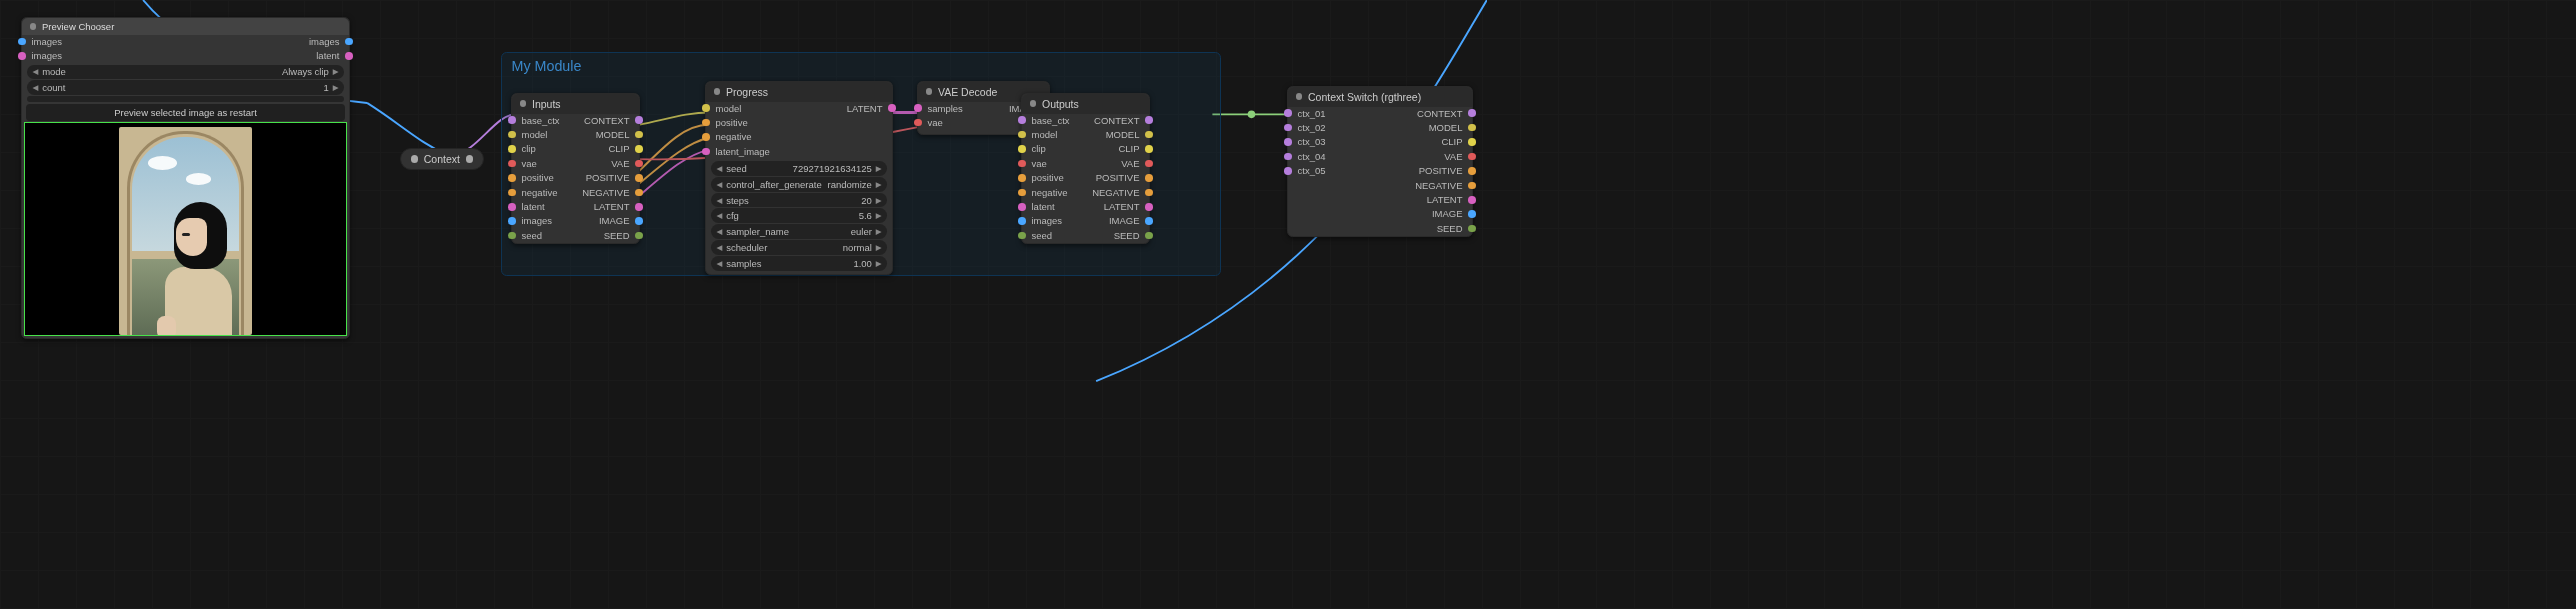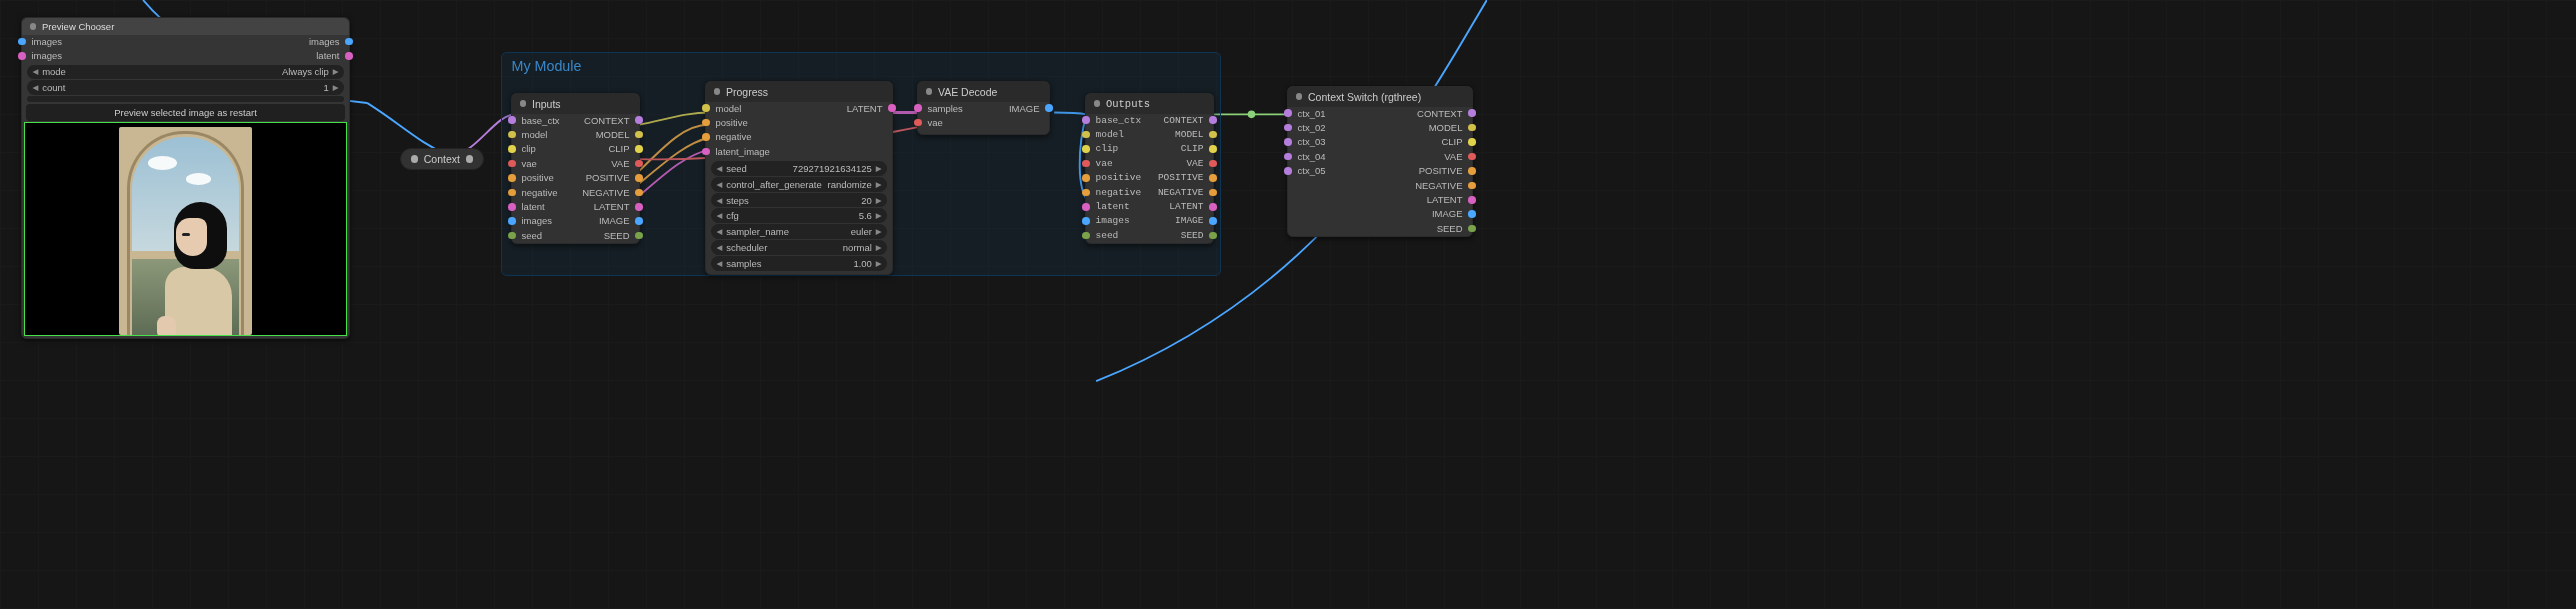--- a/index.html
+++ b/index.html
@@ -313,21 +313,21 @@
         </div>
         <div class="slot-row">
           <span class="dot left" style="background:#e05a5a"></span>
           <span class="name">vae</span>
         </div>
       </div>
   </div>
   <div style="height:3.8px"></div>
 </div>
 
-<div class="node" style="left:1085px; top:93px; width:129px;font-family:Liberation Mono, monospace;">
+<div class="node" style="left:1021px; top:93px; width:129px;">
   <div class="node-title">
       <span style="width:6.7px;height:6.7px;border-radius:50%;background:#888"></span>
       <span>Outputs</span>
     </div>
   <div id="outputs-rows">
       <div class="slot-row">
         <span class="dot left" style="background:#b57edc"></span>
         <span class="name">base_ctx</span>
         <span class="type">CONTEXT</span>
         <span class="dot right" style="background:#b57edc"></span>

